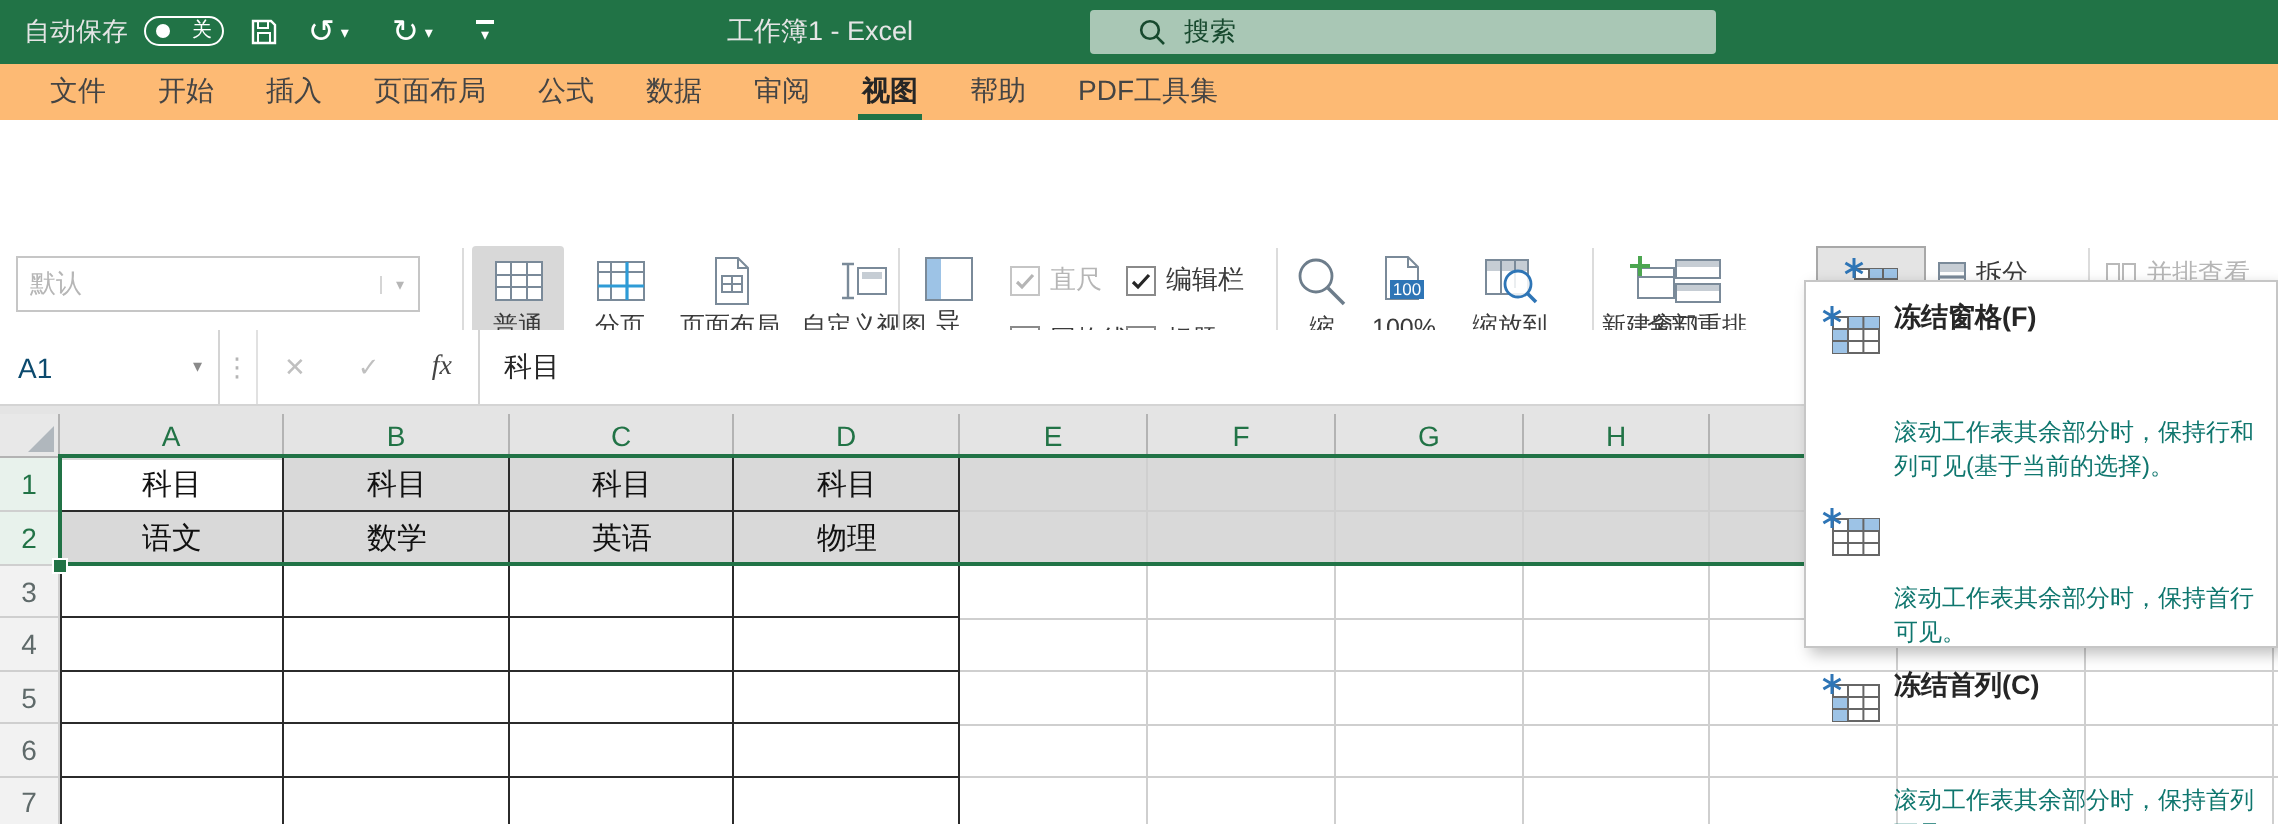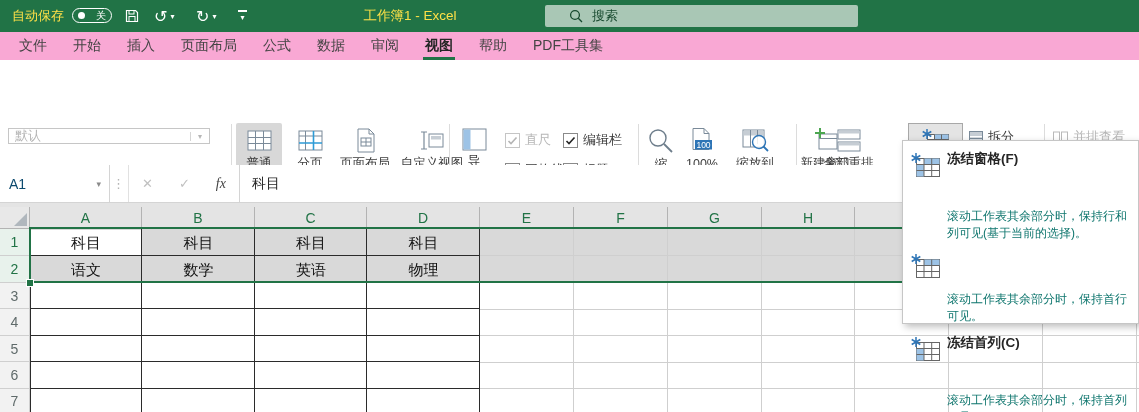--- a/index.html
+++ b/index.html
@@ -1,31 +1,31 @@
 <!DOCTYPE html>
 <html><head>
 <meta charset="utf-8">
 <style>
   html,body{margin:0;padding:0;background:#fff;}
   .screen{position:relative;width:1139px;height:412px;overflow:hidden;
           font-family:"Liberation Sans","DejaVu Sans",sans-serif;background:#fff;}
   .abs{position:absolute;}
   
   .titlebar{left:0;top:0;width:1139px;height:32px;background:#217346;color:#fff;}
-  .tb-txt{font-size:13px;line-height:32px;color:#fde047;white-space:nowrap;}
+  .tb-txt{font-size:13px;line-height:32px;color:#e5e5e5;white-space:nowrap;}
   .toggle{top:8px;width:40px;height:15px;border:1.5px solid #fff;border-radius:9px;
           display:flex;align-items:center;justify-content:space-between;padding:0 5px;box-sizing:border-box;}
   .toggle .dot{width:7px;height:7px;border-radius:50%;background:#fff;}
   .toggle .st{font-size:10px;color:#fff;line-height:1;}
   .qat-ic{top:0;height:32px;display:flex;align-items:center;color:#fff;font-size:16px;}
   .caret{font-size:8px;color:#fff;}
   .searchbox{left:545px;top:5px;width:313px;height:22px;background:#a9c7b5;border-radius:2px;
              display:flex;align-items:center;color:#17492e;font-size:13px;}
   
-  .tabrow{left:0;top:32px;width:1139px;height:28px;background:#f9a8d4;display:flex;padding-left:6px;box-sizing:border-box;}
+  .tabrow{left:0;top:32px;width:1139px;height:28px;background:#fdba74;display:flex;padding-left:12px;box-sizing:border-box;}
   .tab{position:relative;height:28px;display:flex;align-items:center;padding:0 13px;font-size:14px;color:#444;}
   .tab.active{font-weight:bold;color:#262626;}
   .tab.active::after{content:"";position:absolute;left:11px;right:11px;bottom:0;height:3px;background:#217346;}
   
   .ribbon{left:0;top:60px;width:1139px;height:104px;background:#fff;}
   .vsep{width:1px;background:#dcdcdc;top:64px;height:95px;}
   .grouplabel{top:146px;height:14px;font-size:12px;color:#68686a;text-align:center;line-height:14px;}
   .bigbtn{top:63px;height:77px;text-align:center;font-size:12.5px;color:#3b3b3b;line-height:15px;}
   .bigbtn .bicon{display:block;margin:4px auto 2px auto;}
   .bigbtn.selected{background:#d8d8d8;border-radius:2px;}
@@ -136,21 +136,21 @@
     <div class="tab">
         <span>帮助</span>
       </div>
     <div class="tab">
         <span>PDF工具集</span>
       </div>
   </div>
 
   <div class="abs ribbon">
 
-    <div class="abs ddown disabled" style="left:8px;top:68px;width:202px;height:16px;justify-content:space-between;">
+    <div class="abs ddown disabled" style="left:8px;top:68px;width:202px;height:28px;justify-content:space-between;">
       <span style="font-size:13px;padding-left:6px;flex:1">默认</span>
       <span style="border-left:1px solid #d5d5d5;width:18px;text-align:center;font-size:8px;">▾</span>
     </div>
     <div class="abs smallbtn disabled" style="left:8px;top:104px;">
       <span class="sic">
           <svg width="15" height="15" viewBox="0 0 15 15">
             <path d="M2 2h9l2 2v9H2z" fill="none" stroke="#b9b9b9" stroke-width="1.2"></path>
             <rect x="4.5" y="8" width="6" height="5" fill="none" stroke="#b9b9b9"></rect>
           </svg>
         </span>

